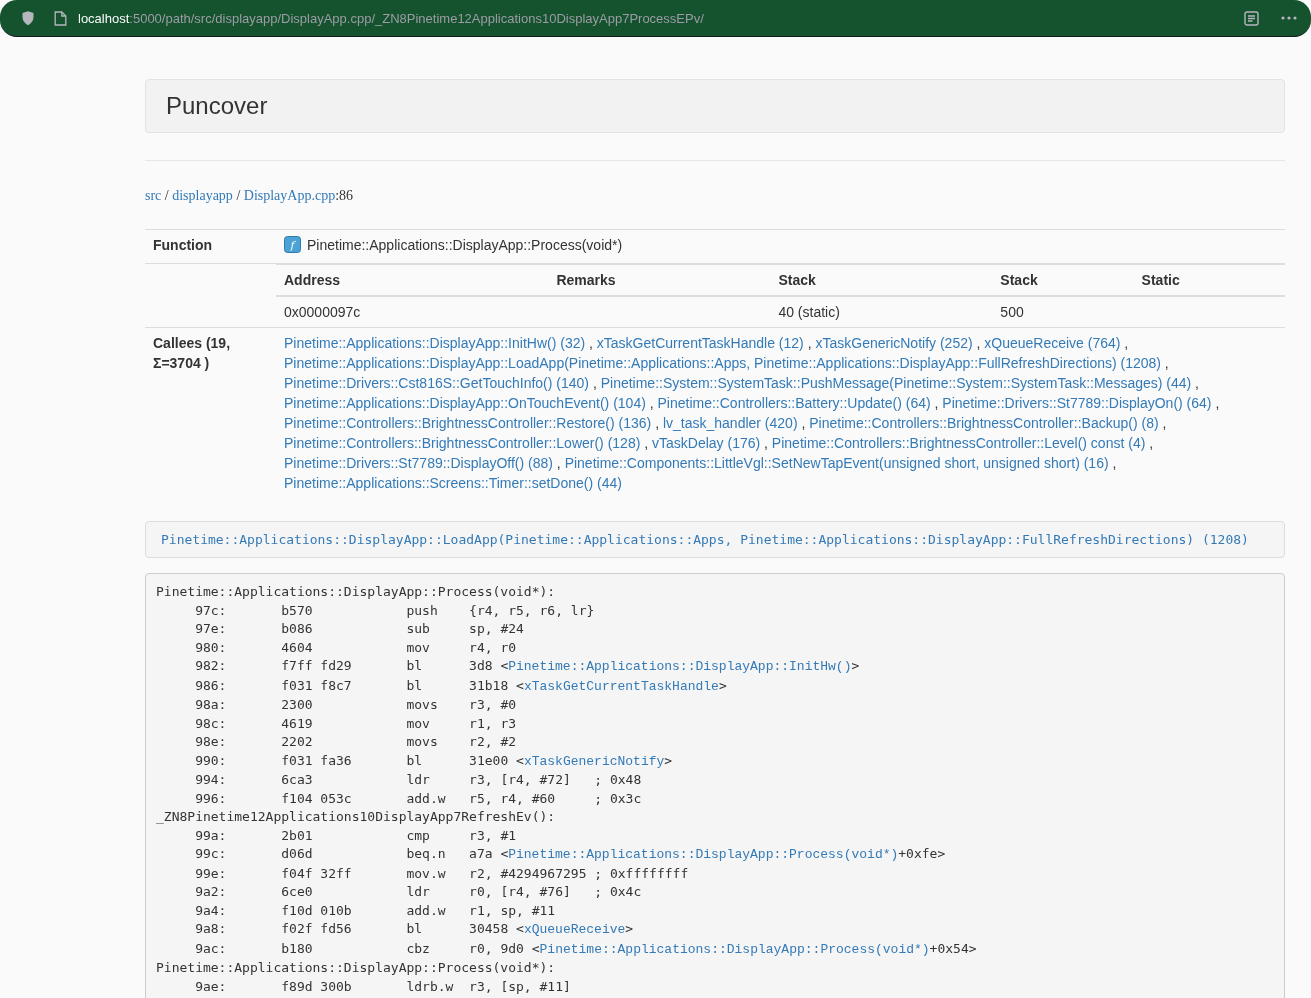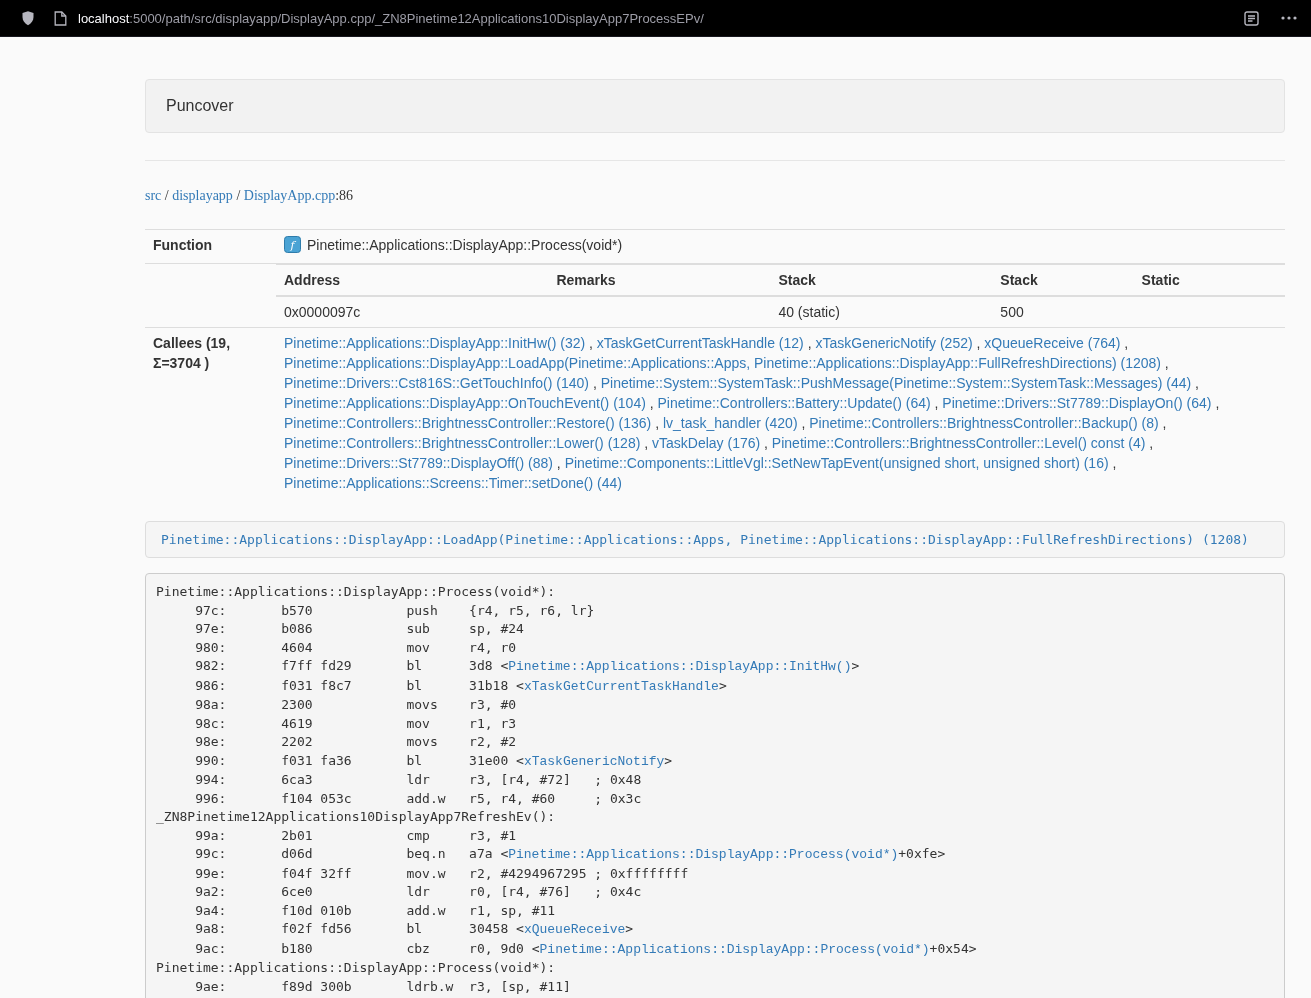--- a/index.html
+++ b/index.html
@@ -4,39 +4,39 @@
 <style>
   * { box-sizing: border-box; }
   html, body { margin: 0; padding: 0; }
   body {
     width: 1311px; height: 998px; overflow: hidden;
     background: #fafafa; color: #333;
     font-family: "Liberation Sans", sans-serif; font-size: 14px;
   }
   
   .browser-bar {
-    height: 37px; background: #000000; border-bottom: 1px solid #17171e;
-    display: flex; align-items: center; padding: 0 14px 0 20px;
+    height: 37px; background: #14532d; border-bottom: 1px solid #17171e;
+    display: flex; align-items: center; padding: 0 14px 0 20px; border-radius: 17px;
   }
   .icon-wrap { display: inline-flex; align-items: center; justify-content: center; }
   .shield-wrap { margin-right: 18px; cursor: pointer; }
   .page-wrap { margin-right: 11px; }
   .url-bar { display: flex; align-items: center; flex: 1; min-width: 0; cursor: text; }
   .url-text { font-size: 13px; white-space: nowrap; overflow: hidden; }
   .url-host { color: #fbfbfe; }
   .url-rest { color: #9c9ca6; }
   .reader-wrap { margin-left: 12px; cursor: pointer; }
   .menu-wrap { margin-left: 22px; cursor: pointer; }
   
   .container { width: 1140px; margin-left: 145px; }
   .well {
     margin-top: 42px; background: #f2f2f2; border: 1px solid #e3e3e3;
     border-radius: 4px; padding: 14px 20px;
   }
-  .app-title { font-size: 16px; line-height: 24px; color: #333; }
+  .app-title { font-size: 24px; line-height: 24px; color: #333; }
   hr.rule { border: none; border-top: 1px solid #e6e6e6; margin: 27px 0 0; }
   .breadcrumb-line { margin: 25px 0 23px; line-height: 20px; font-family: Liberation Serif, serif; }
   a { color: #337ab7; text-decoration: none; cursor: pointer; }
   .sep, .suffix { color: #333; white-space: pre; }
   
   table.main-table { width: 100%; border-collapse: collapse; }
   .main-table th, .main-table td {
     text-align: left; vertical-align: top; padding: 5px 8px;
     border-top: 1px solid #ddd; line-height: 20px;
   }

